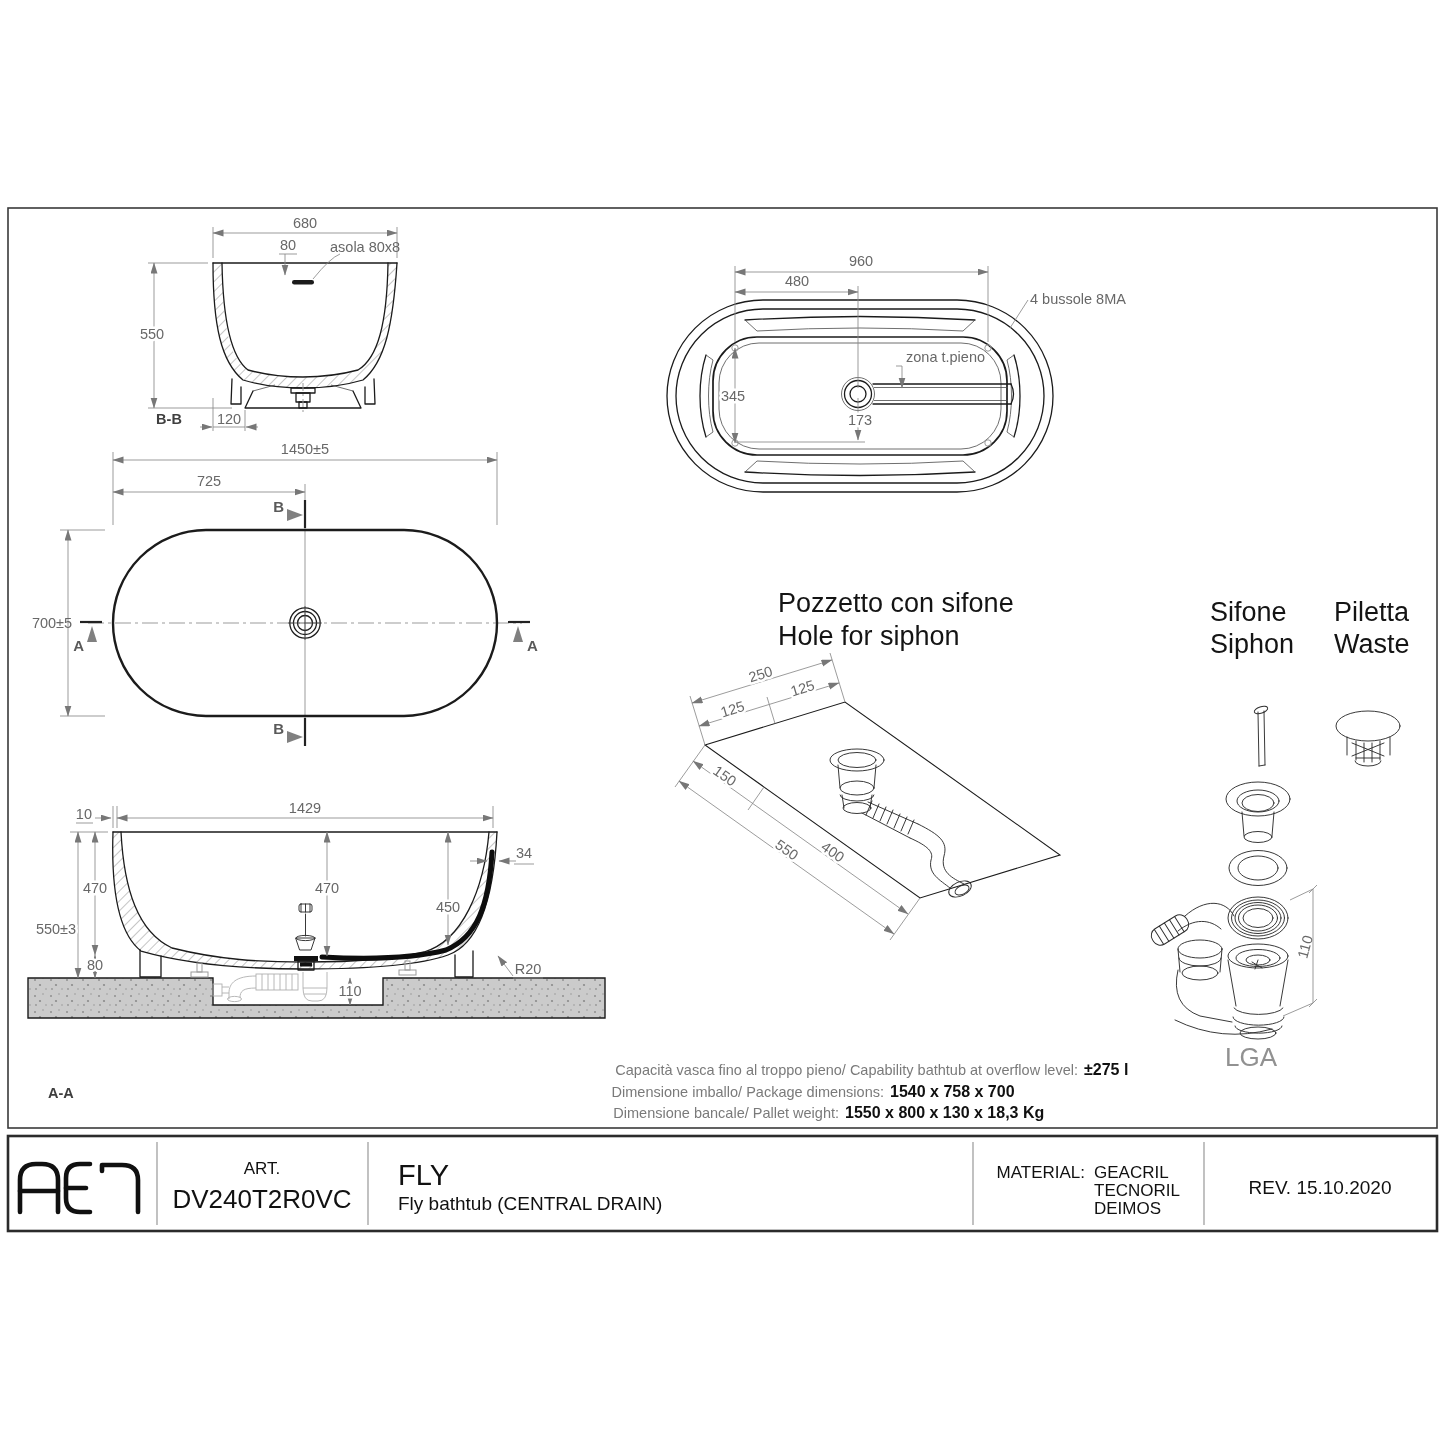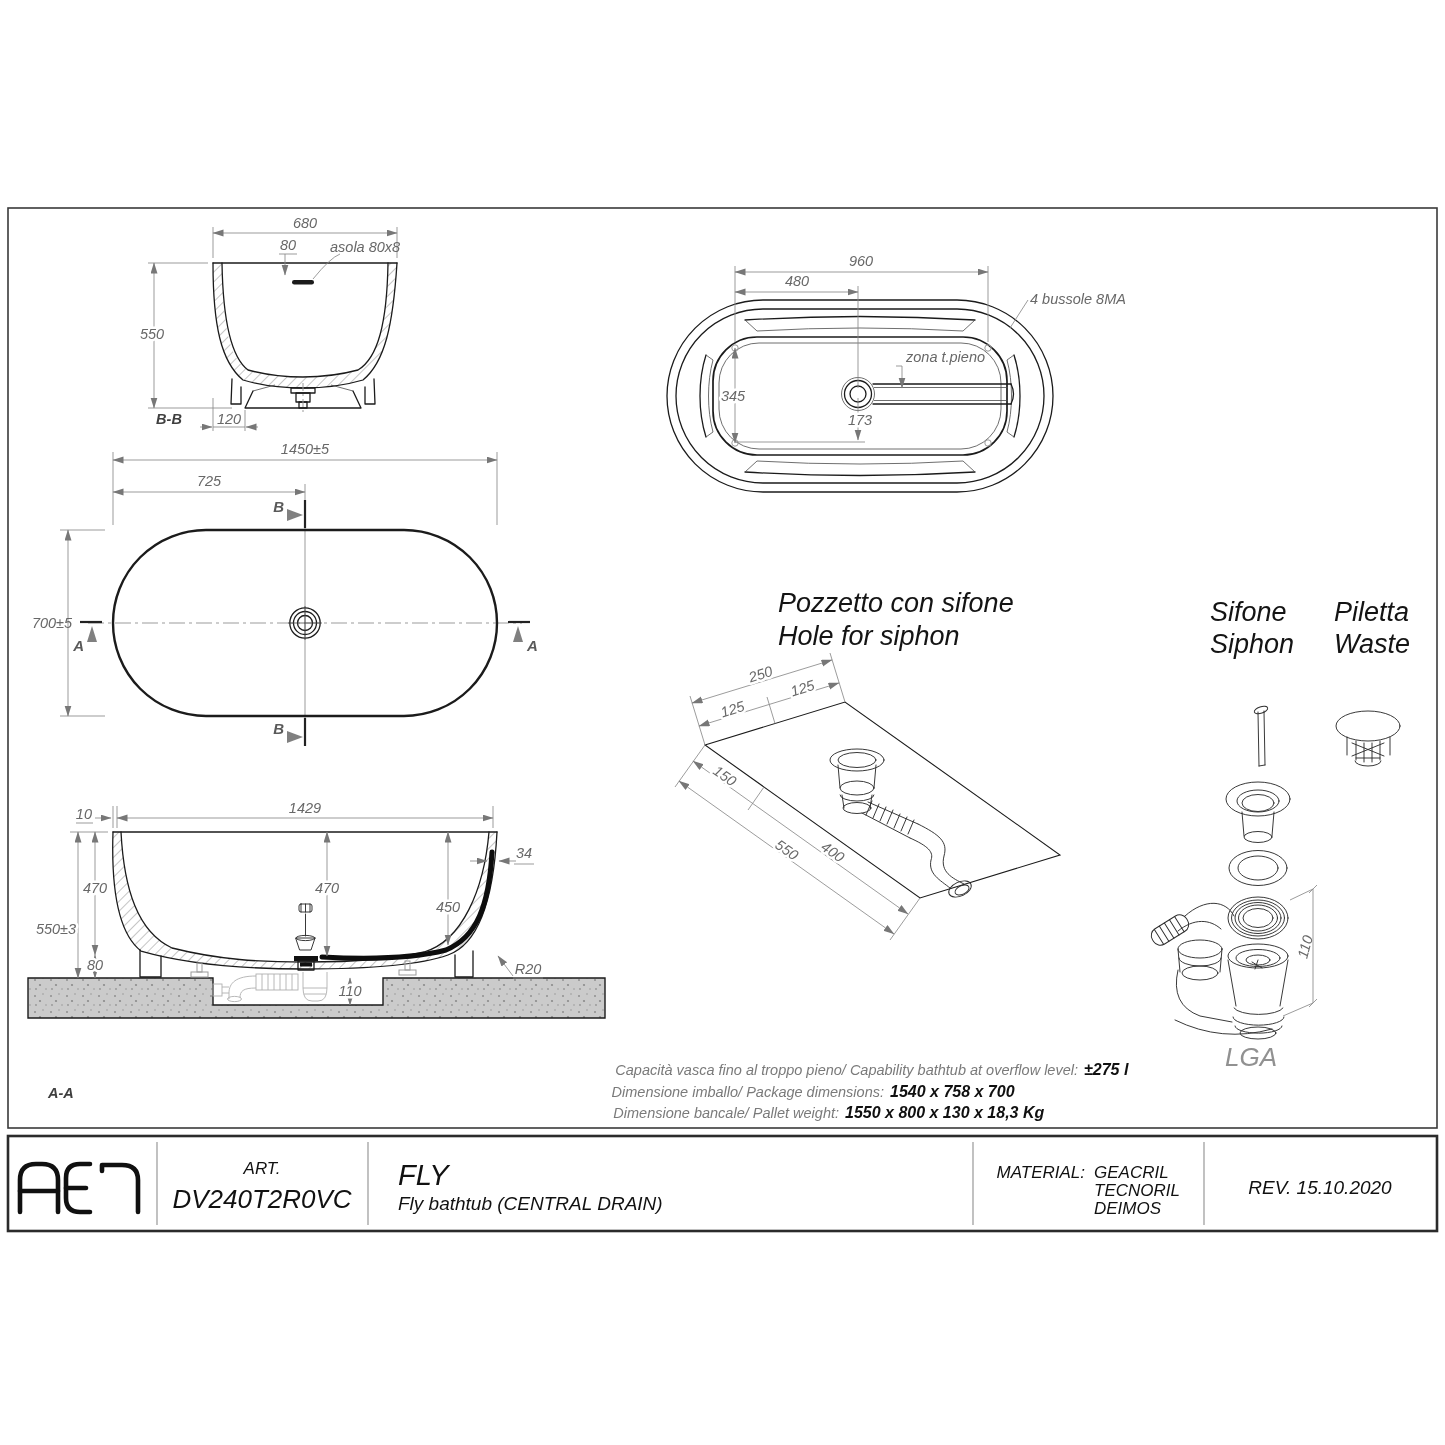--- a/index.html
+++ b/index.html
@@ -1,17 +1,17 @@
 <!DOCTYPE html>
 <html><head>
 <meta charset="utf-8">
 <style>
   html,body{margin:0;padding:0;background:#ffffff;}
   #sheet{position:relative;width:1445px;height:1445px;background:#ffffff;overflow:hidden;
-         font-family:"Liberation Sans",sans-serif;font-style:italic;}
+         font-family:"Liberation Sans",sans-serif;}
   svg{position:absolute;left:0;top:0;}
   text{font-family:"Liberation Sans",sans-serif;}
   .dim{font-size:14.5px;fill:#686868;}
   .seclab{font-size:14.5px;font-weight:bold;fill:#3f3f3f;}
   .marker{font-size:15px;font-weight:bold;fill:#5a5a5a;}
   .bigtitle{font-size:27px;fill:#141414;}
   .brand{font-size:26px;fill:#919191;}
   .note-l{font-size:14.5px;fill:#7a7a7a;}
   .note-v{font-size:16px;font-weight:bold;fill:#101010;}
   .tb-sm{font-size:17px;fill:#111;}

